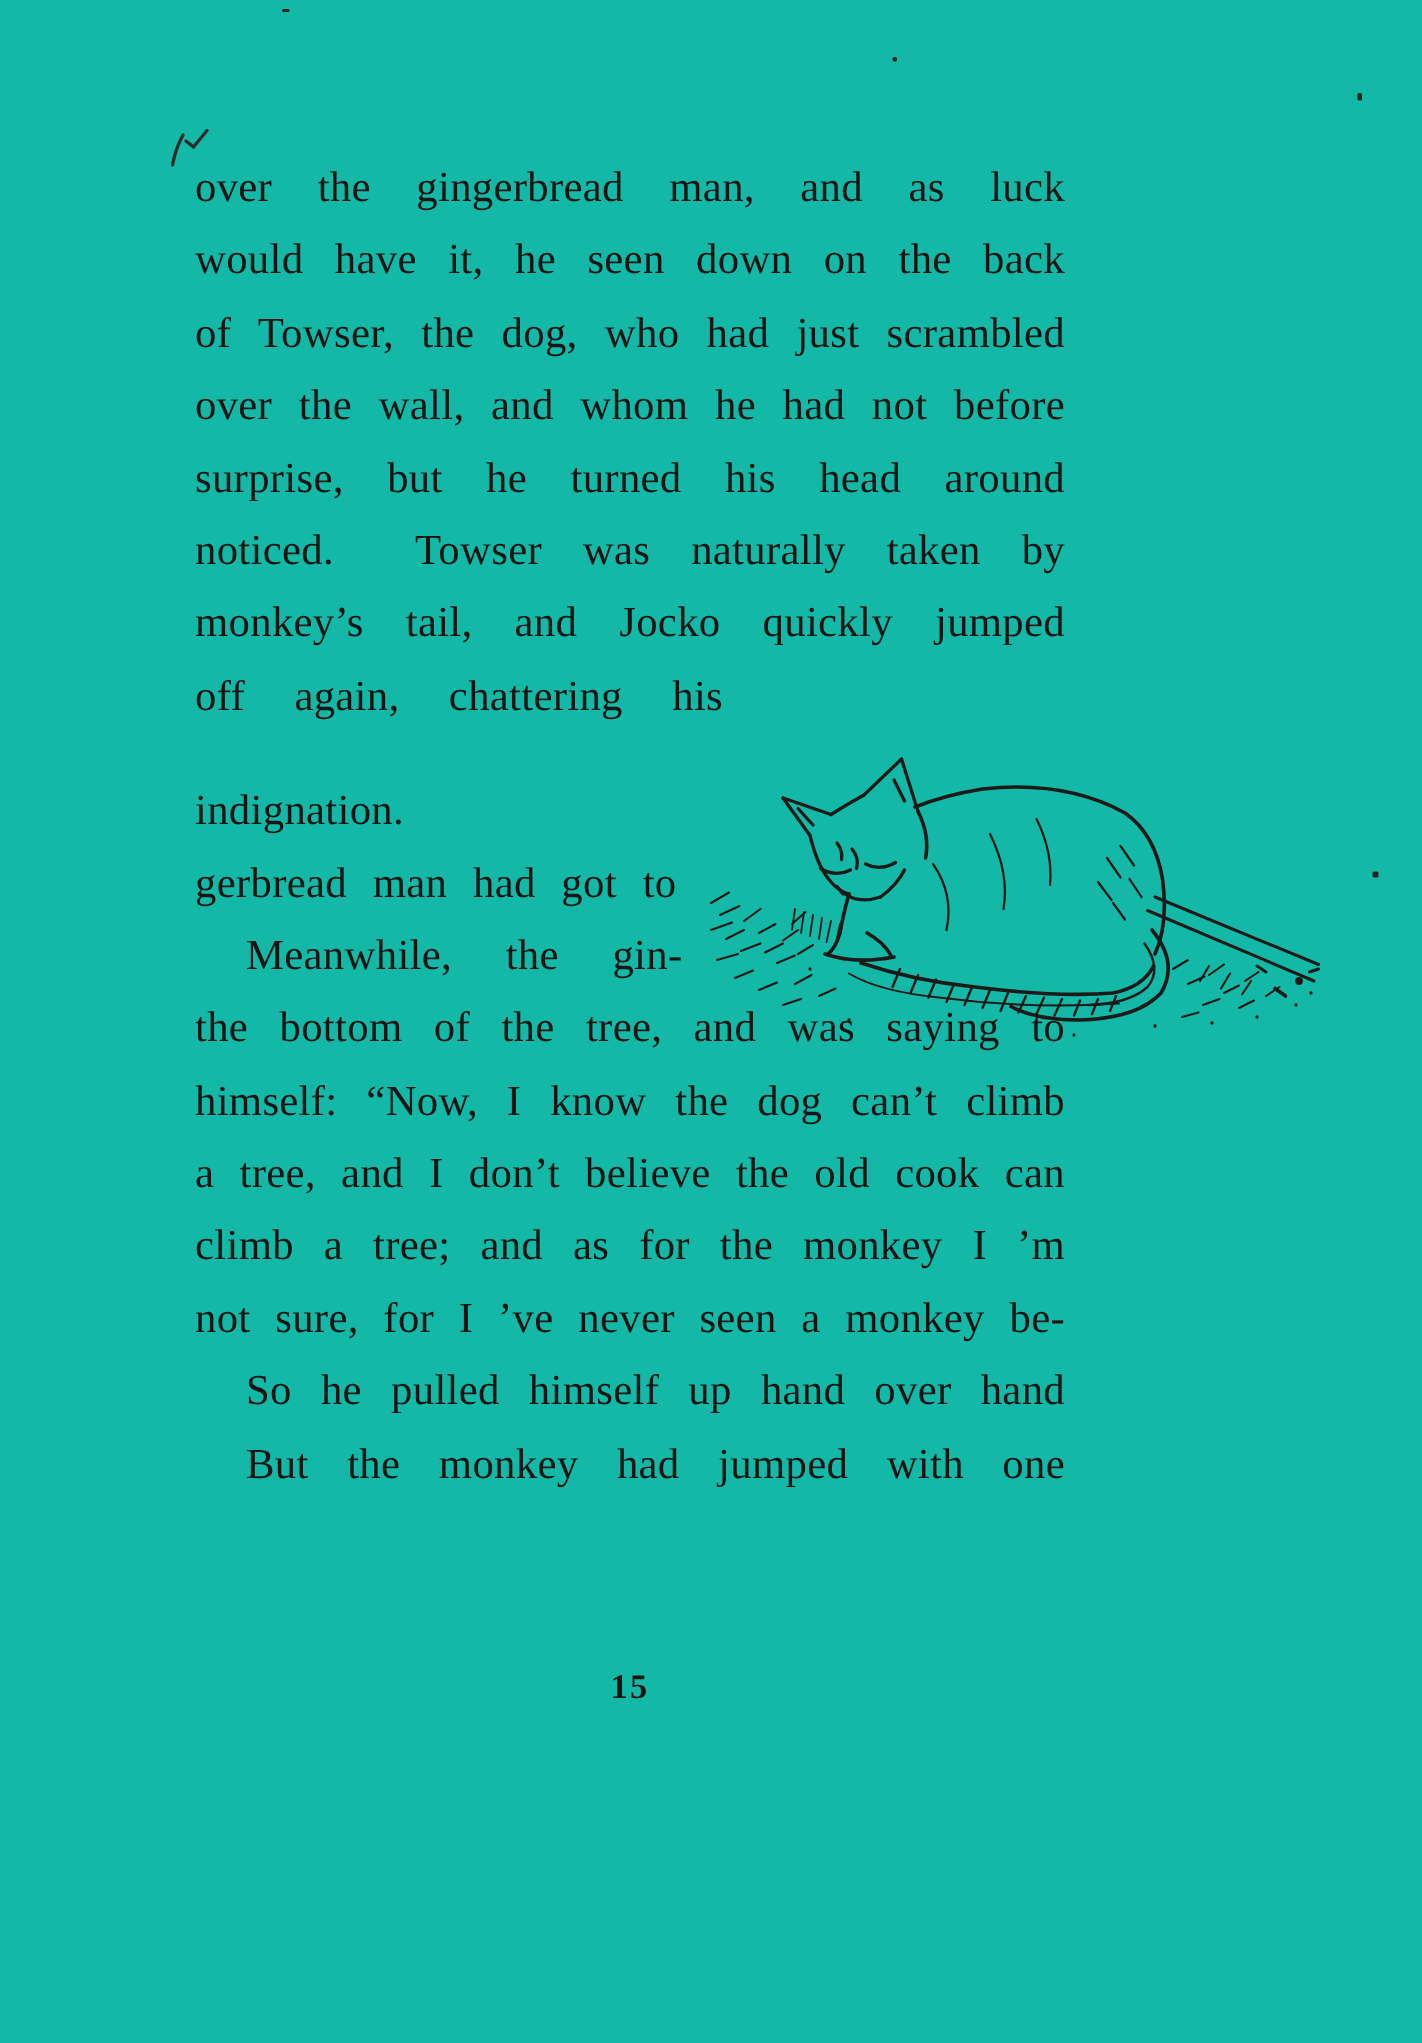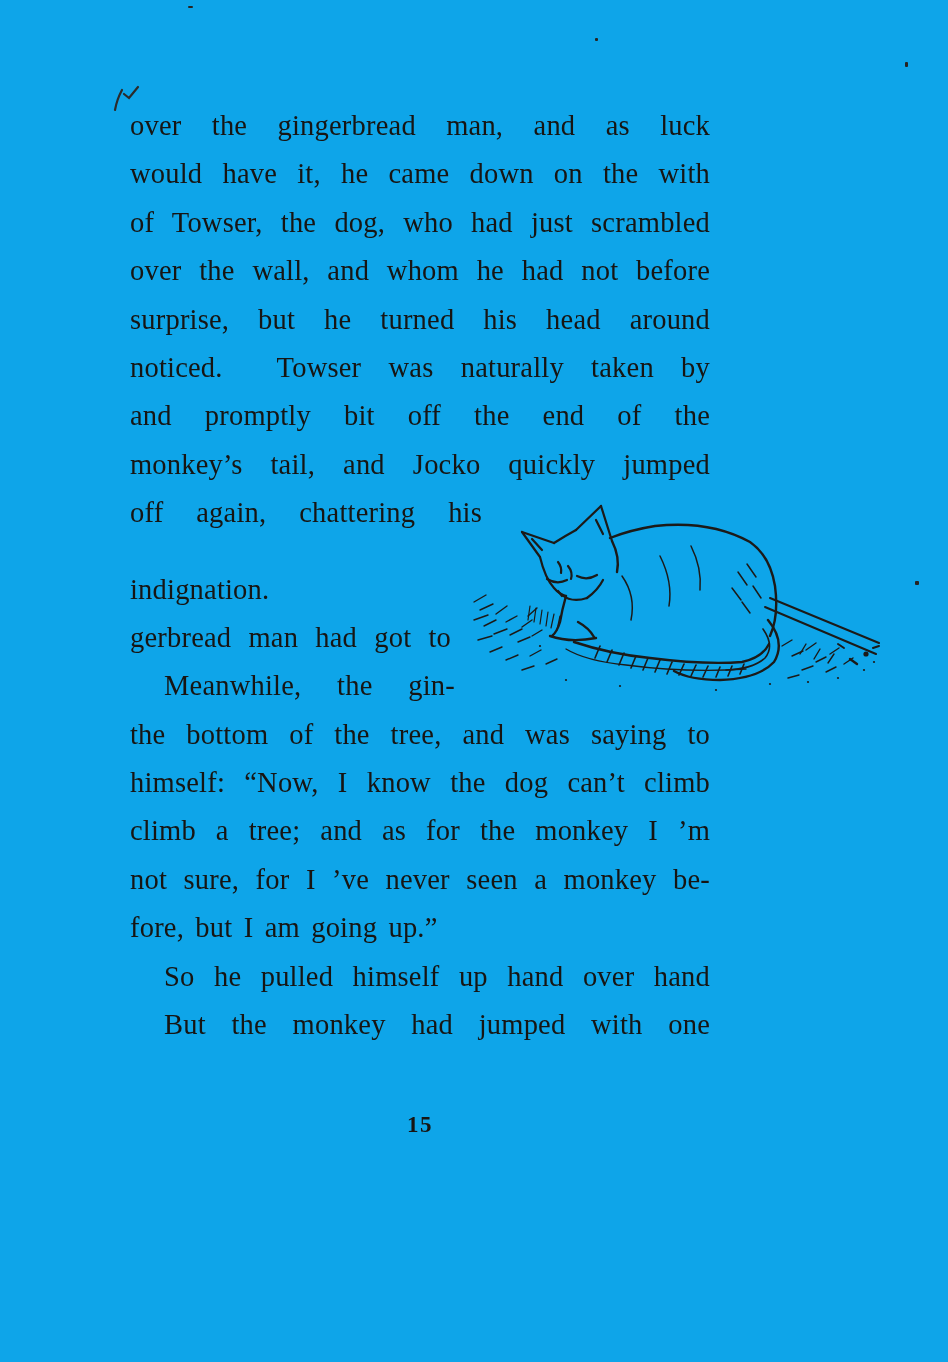--- a/index.html
+++ b/index.html
@@ -1,19 +1,19 @@
 <!DOCTYPE html>
 <html><head>
 <meta charset="utf-8">
 <style>
   html,body { margin:0; padding:0; background:#ffffff; }
   .page {
     position:relative;
     width:948px; height:1362px;
-    background:#0ea5e9;
+    background:#14b8a6;
     overflow:hidden;
     font-family:"Liberation Serif","DejaVu Serif",serif;
     color:#171513;
   }
   .text-block { position:absolute; left:130px; top:102px; width:580px; }
   .line {
     font-size:28.5px;
     line-height:48.4px;
     height:48.4px;
     letter-spacing:0.2px;
@@ -43,36 +43,35 @@
 
 <div class="page">
 
   <svg class="pen-mark" width="36" height="30" viewBox="0 0 36 30" fill="none" stroke="#2b2b2b" stroke-width="2.2" stroke-linecap="round">
     <path d="M9,27 Q11,16 16,7"></path>
     <path d="M18,11 L23,15 L32,4"></path>
   </svg>
 
   <div class="text-block" id="text-block">
       <div class="line just">over the gingerbread man, and as luck</div>
-      <div class="line just">would have it, he came down on the with</div>
+      <div class="line just">would have it, he seen down on the back</div>
       <div class="line just">of Towser, the dog, who had just scrambled</div>
       <div class="line just">over the wall, and whom he had not before</div>
       <div class="line just">surprise, but he turned his head around</div>
       <div class="line just">noticed.&nbsp; Towser was naturally taken by</div>
-      <div class="line just">and promptly bit off the end of the</div>
       <div class="line just">monkey’s tail, and Jocko quickly jumped</div>
       <div class="line just" style="width: 352px;">off again, chattering his</div>
       <div class="line loose" style="width: 352px; margin-top: 28px;">indignation.</div>
       <div class="line just" style="width: 321px;">gerbread man had got to</div>
       <div class="line just ind" style="width: 325px;">Meanwhile, the gin-</div>
       <div class="line just">the bottom of the tree, and was saying to</div>
       <div class="line just">himself: “Now, I know the dog can’t climb</div>
+      <div class="line just">a tree, and I don’t believe the old cook can</div>
       <div class="line just">climb a tree; and as for the monkey I ’m</div>
       <div class="line just">not sure, for I ’ve never seen a monkey be-</div>
-      <div class="line loose">fore, but I am going up.”</div>
       <div class="line just ind">So he pulled himself up hand over hand</div>
       <div class="line just ind">But the monkey had jumped with one</div>
     </div>
 
   <svg class="cat-illustration" width="410" height="205" viewBox="0 0 410 205" fill="none" stroke="#1c1a18" stroke-linecap="round" stroke-linejoin="round">
 
     <g stroke-width="2.2">
       <path d="M52,38 L70,63"></path>
         <path d="M52,38 L84,49"></path>
         <path d="M62,45 L72,56"></path>

